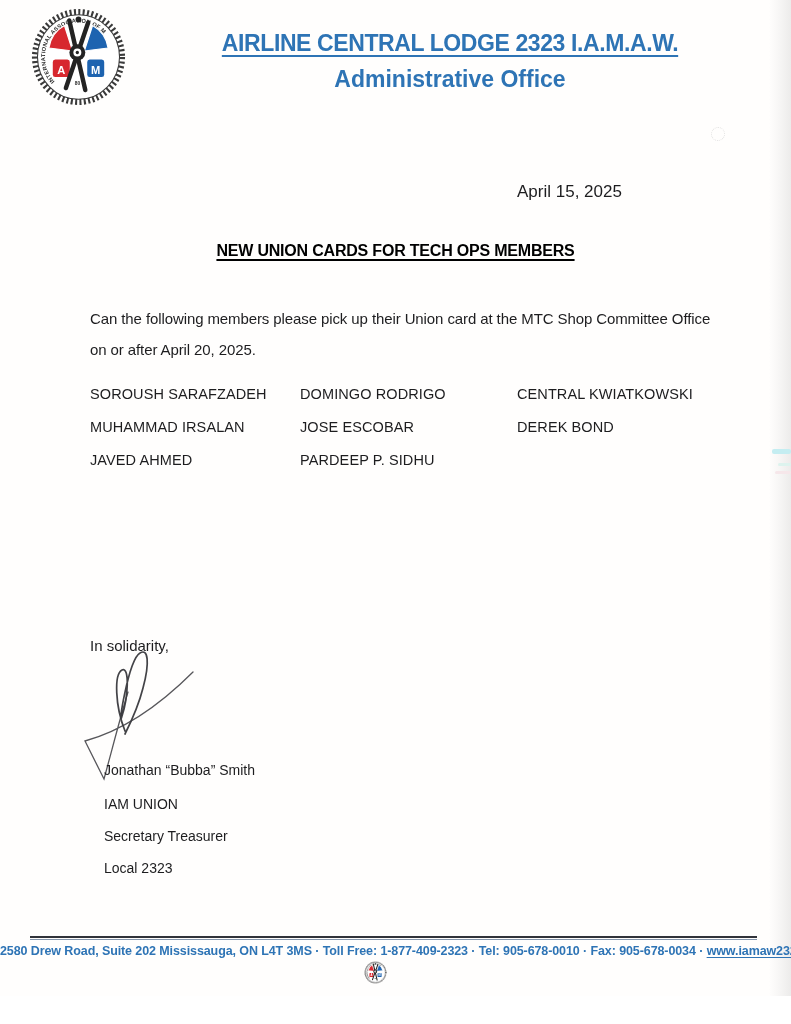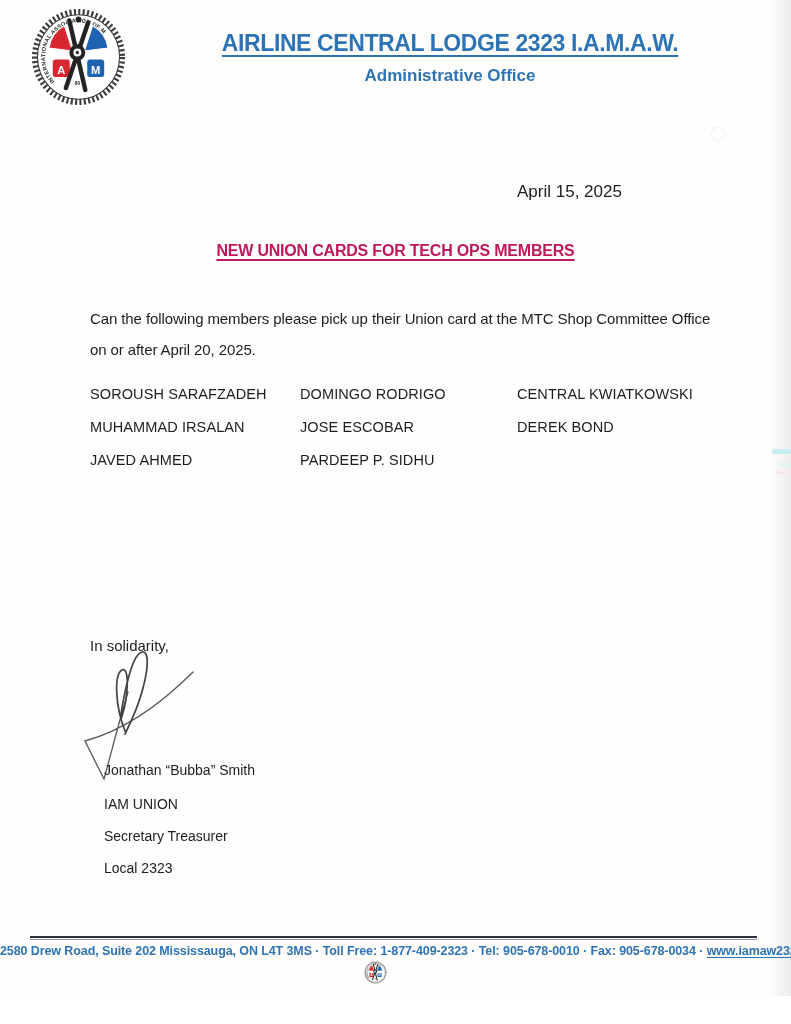--- a/index.html
+++ b/index.html
@@ -25,26 +25,26 @@
   .logo{position:absolute;left:30px;top:7px;width:97px;height:100px;}
   .header-text{position:absolute;left:130px;top:30px;width:640px;text-align:center;}
   .org-title{
     font-size:23px;font-weight:bold;letter-spacing:-0.4px;
     color:#2e74b5;
     text-decoration:underline;
     text-decoration-thickness:2px;
     text-underline-offset:4px;
     white-space:nowrap;
   }
-  .org-subtitle{margin-top:9px;font-size:17px;font-weight:bold;color:#2e74b5;}
+  .org-subtitle{margin-top:9px;font-size:23px;font-weight:bold;color:#2e74b5;}
   
   .date-line{position:absolute;left:517px;top:182px;font-size:17px;text-align:center;}
   .subject-line{
     position:absolute;left:0;top:242px;width:791px;text-align:center;
-    font-size:16px;font-weight:bold;letter-spacing:-0.2px;color:#be185d;
+    font-size:16px;font-weight:bold;letter-spacing:-0.2px;color:#000000;
     text-decoration:underline;text-decoration-thickness:2px;text-underline-offset:3px;
   }
   .body-par{position:absolute;left:90px;top:303px;font-size:15px;line-height:31px;
     letter-spacing:-0.1px;white-space:nowrap;}
   .members{position:absolute;left:90px;top:386px;width:640px;
     display:grid;grid-template-columns:210px 217px 1fr;grid-auto-rows:33px;
     font-size:14.5px;letter-spacing:0.1px;}
   .members span{white-space:nowrap;}
   
   .salutation{position:absolute;left:90px;top:637px;font-size:15px;}

